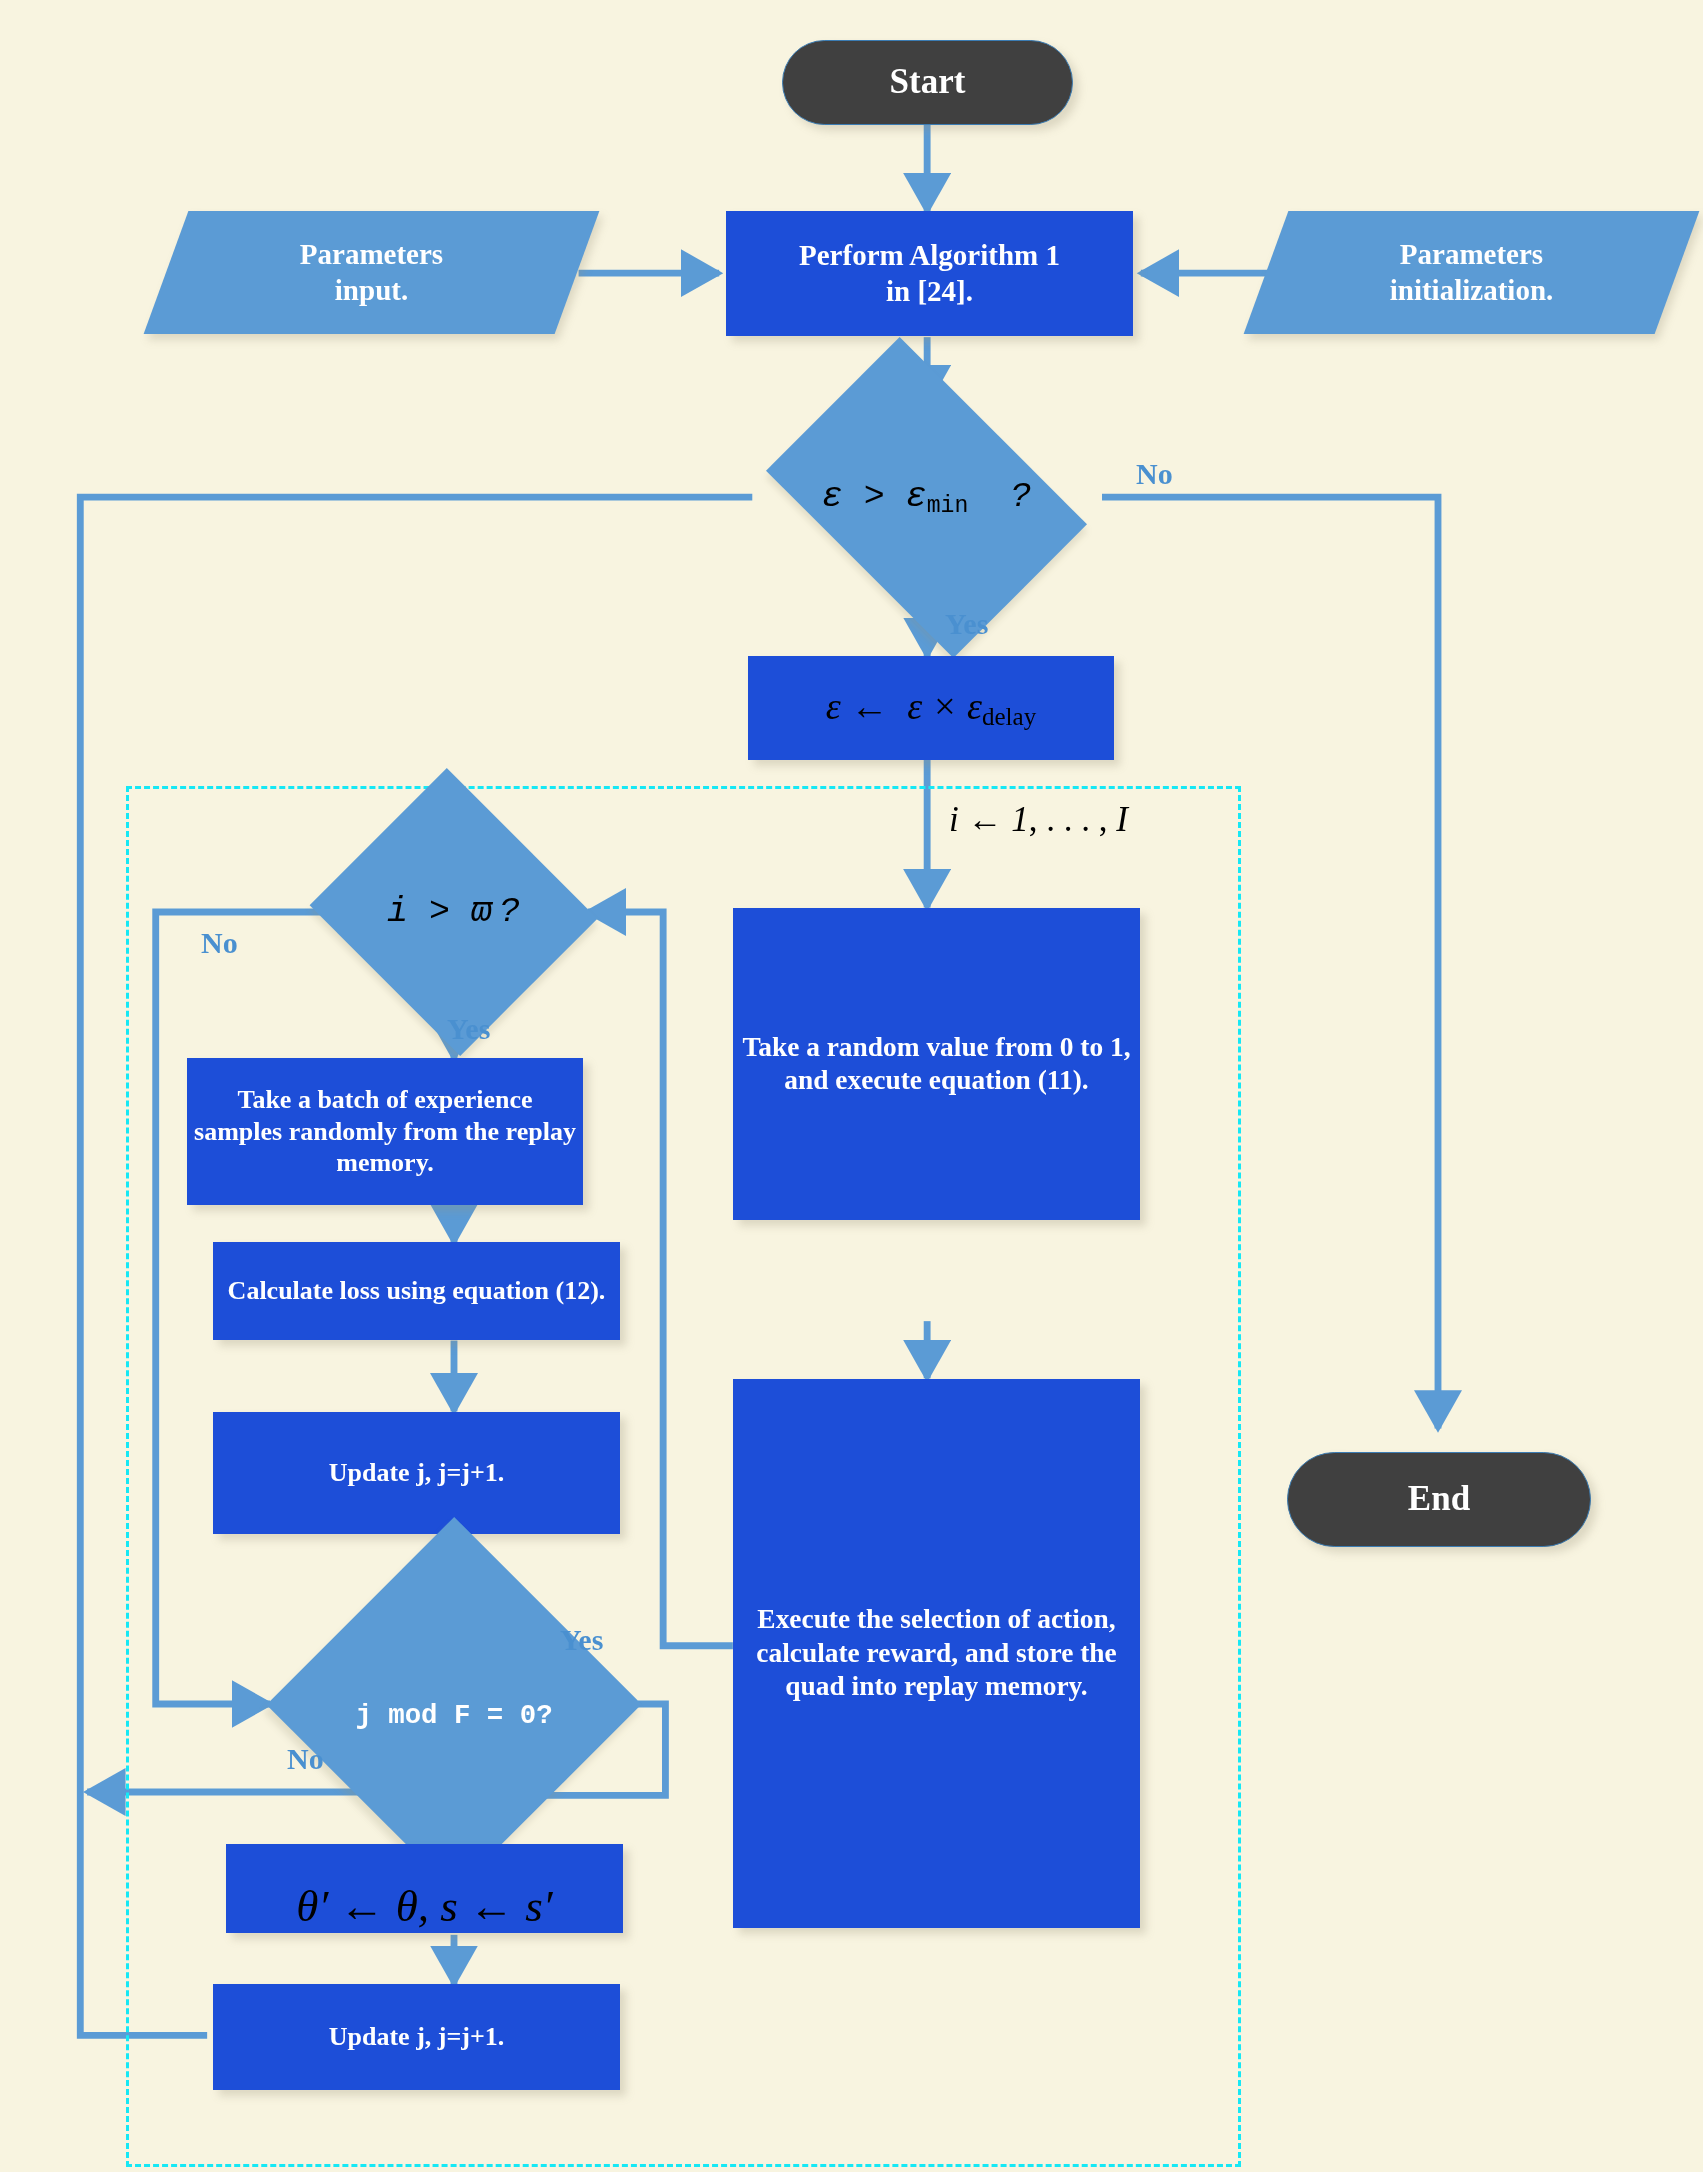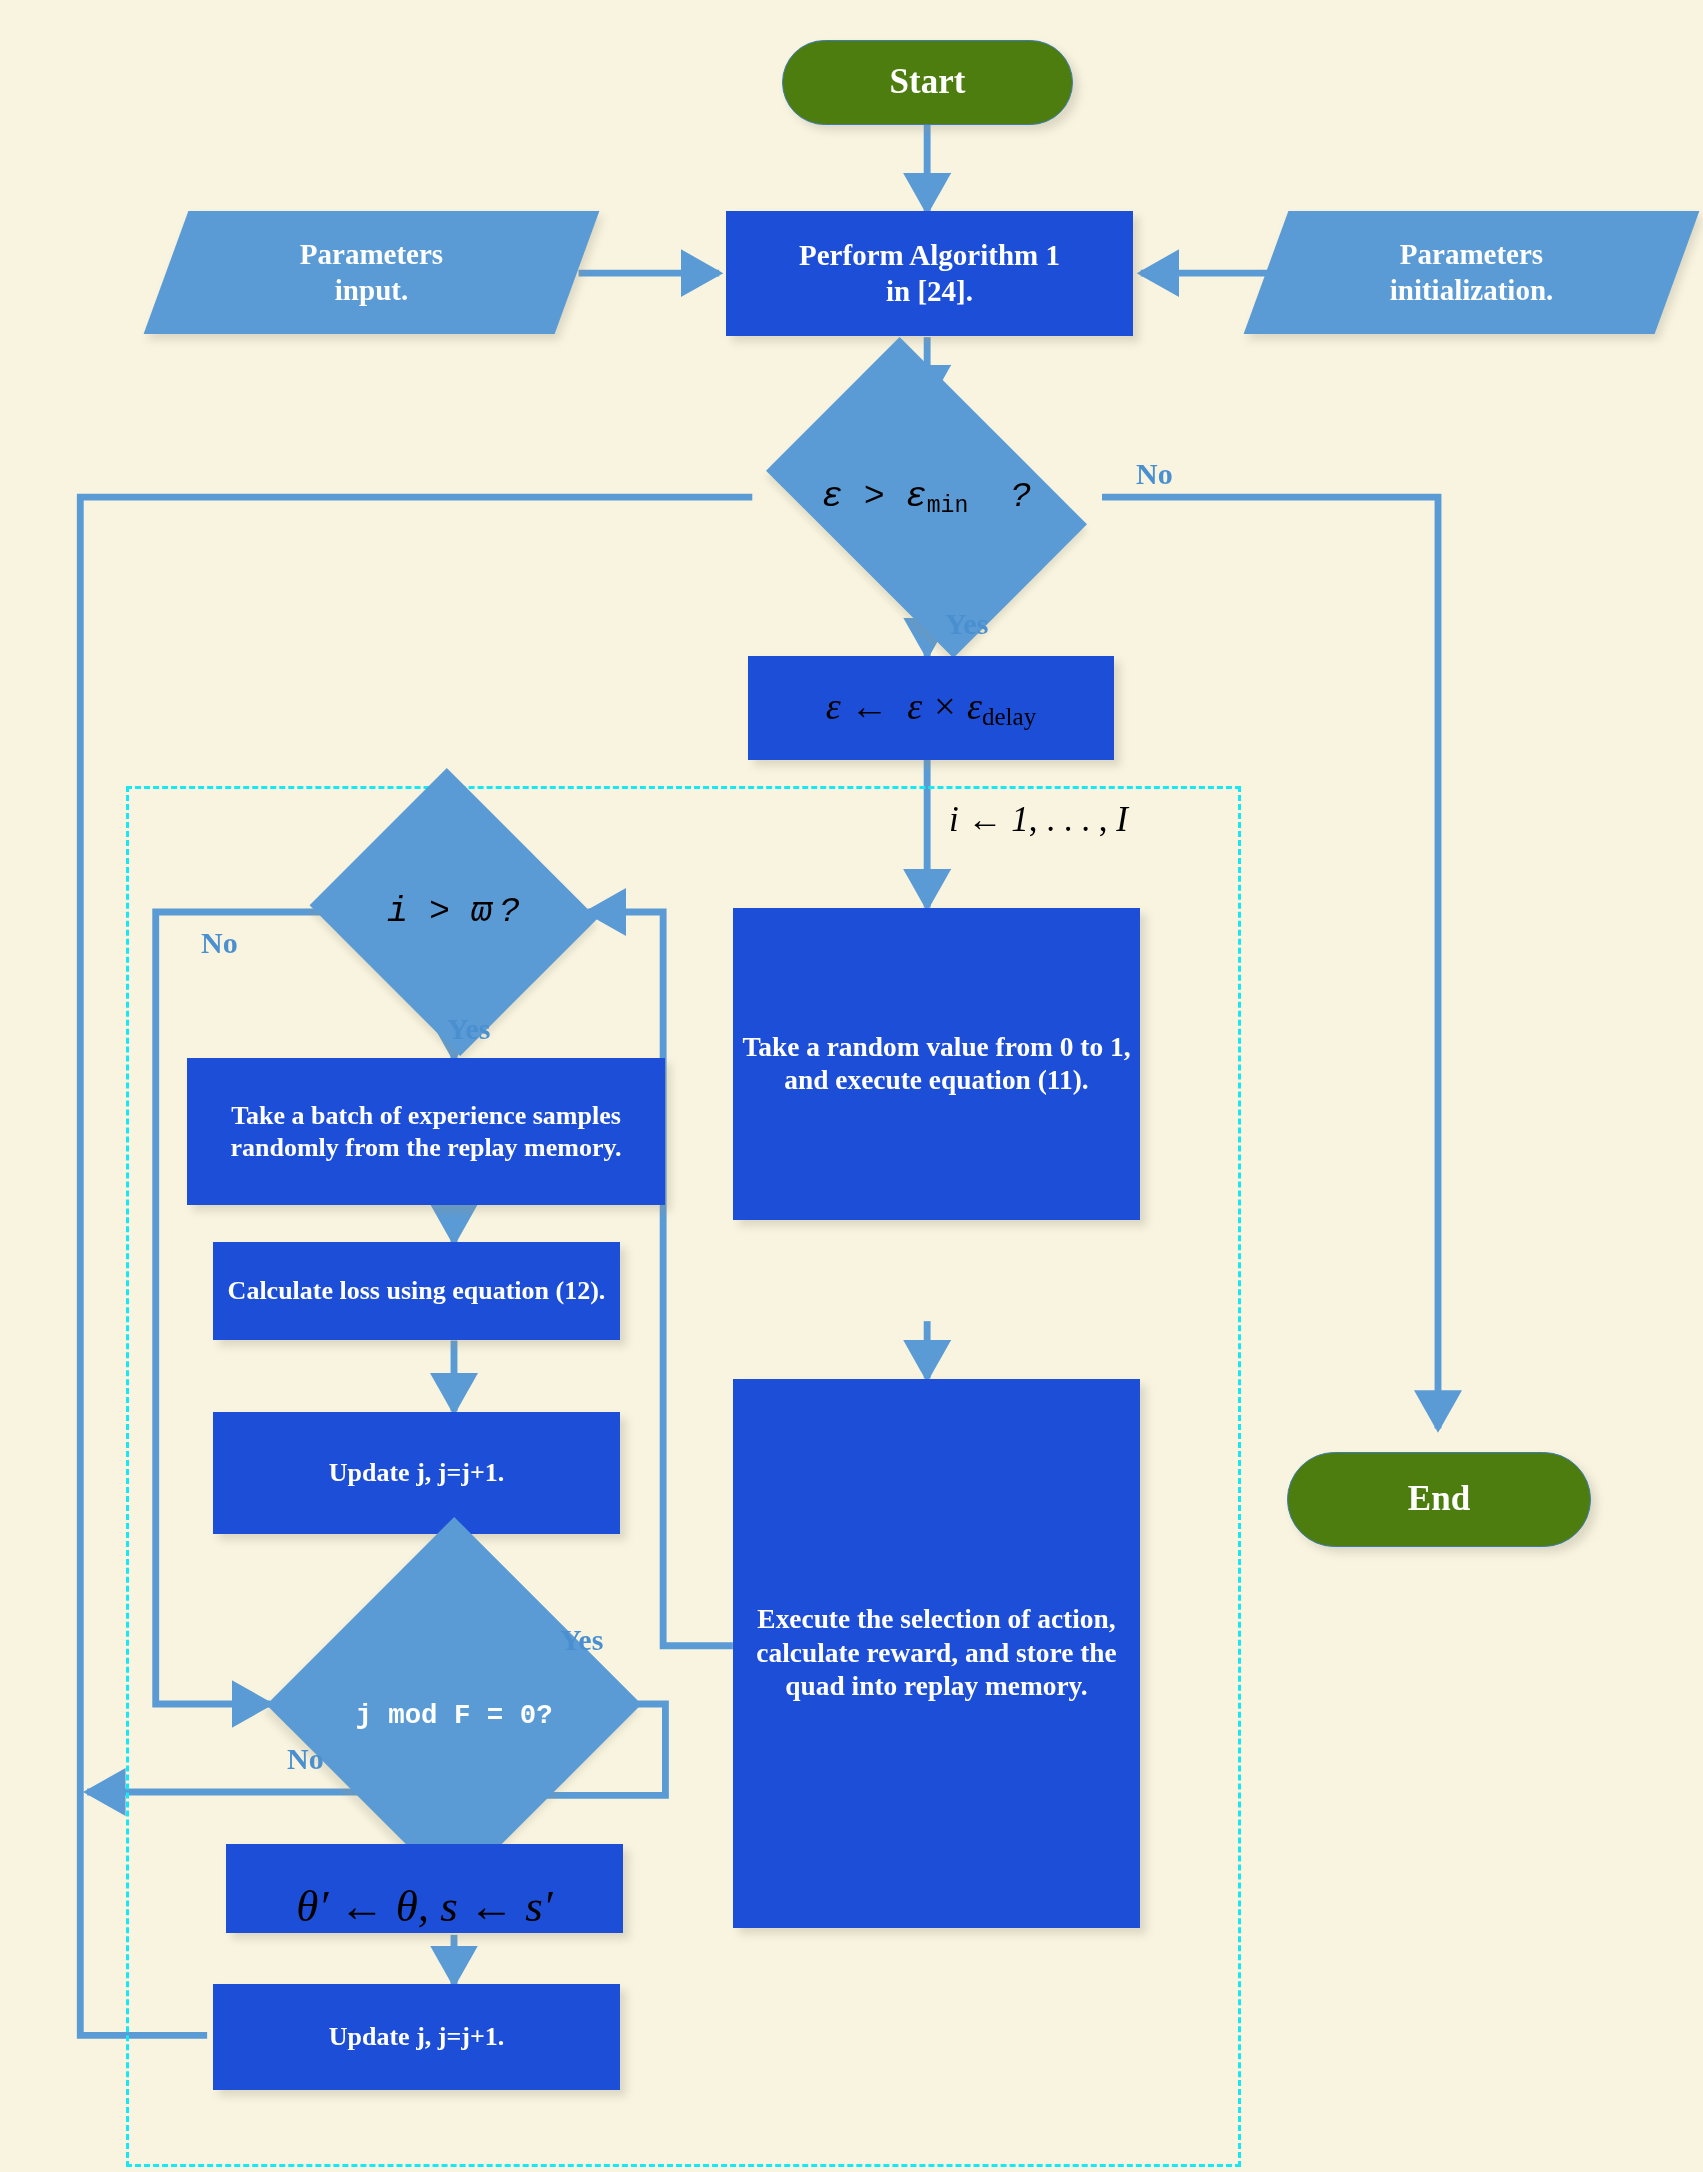--- a/index.html
+++ b/index.html
@@ -20,21 +20,21 @@
     text-align:center;
     color:#ffffff;
     font-weight:bold;
     line-height:1.22;
     background:#5b9bd5;
     z-index:3;
     box-shadow:5.7px 5.7px 8px rgba(150,145,120,.28);
   }
   .rect{background:#1d4ed8;}
   .term{
-    background:#4d7c0f;
+    background:#404040;
     border-radius:571px;
     border:1.1px solid #3b7cb3;
   }
   .math{color:#000;font-style:italic;font-weight:normal;}
   .para{background:transparent;box-shadow:none;}
   .para .skew{
     position:absolute;inset:0;
     background:#5b9bd5;
     transform:skewX(-20deg);
     box-shadow:5.7px 5.7px 8px rgba(150,145,120,.28);
@@ -158,21 +158,21 @@
 
   <div class="node rect" style="left:748px;top:656px;width:366px;height:104px;">
     <span class="math" style="font-size:38px;">ε ← &nbsp;ε × ε<sub>delay</sub></span>
   </div>
 
   <div class="node diamond" style="left:347px;top:815px;width:213px;height:194px;">
     <span class="dshape"></span>
     <span class="math" style="font-size:35px;"><i>i</i> &gt; ϖ ?</span>
   </div>
 
-  <div class="node rect" style="left:187px;top:1058px;width:478px;height:147px;font-size:26px;padding:0 4.6px;">
+  <div class="node rect" style="left:187px;top:1058px;width:396px;height:147px;font-size:26px;padding:0 4.6px;">
     <span>Take a batch of experience samples randomly from the replay memory.</span>
   </div>
 
   <div class="node rect" style="left:213px;top:1242px;width:407px;height:98px;font-size:26px;padding:0 11px;">
     <span>Calculate loss using equation (12).</span>
   </div>
 
   <div class="node rect" style="left:213px;top:1412px;width:407px;height:122px;font-size:26px;">
     <span>Update j, j=j+1.</span>
   </div>

